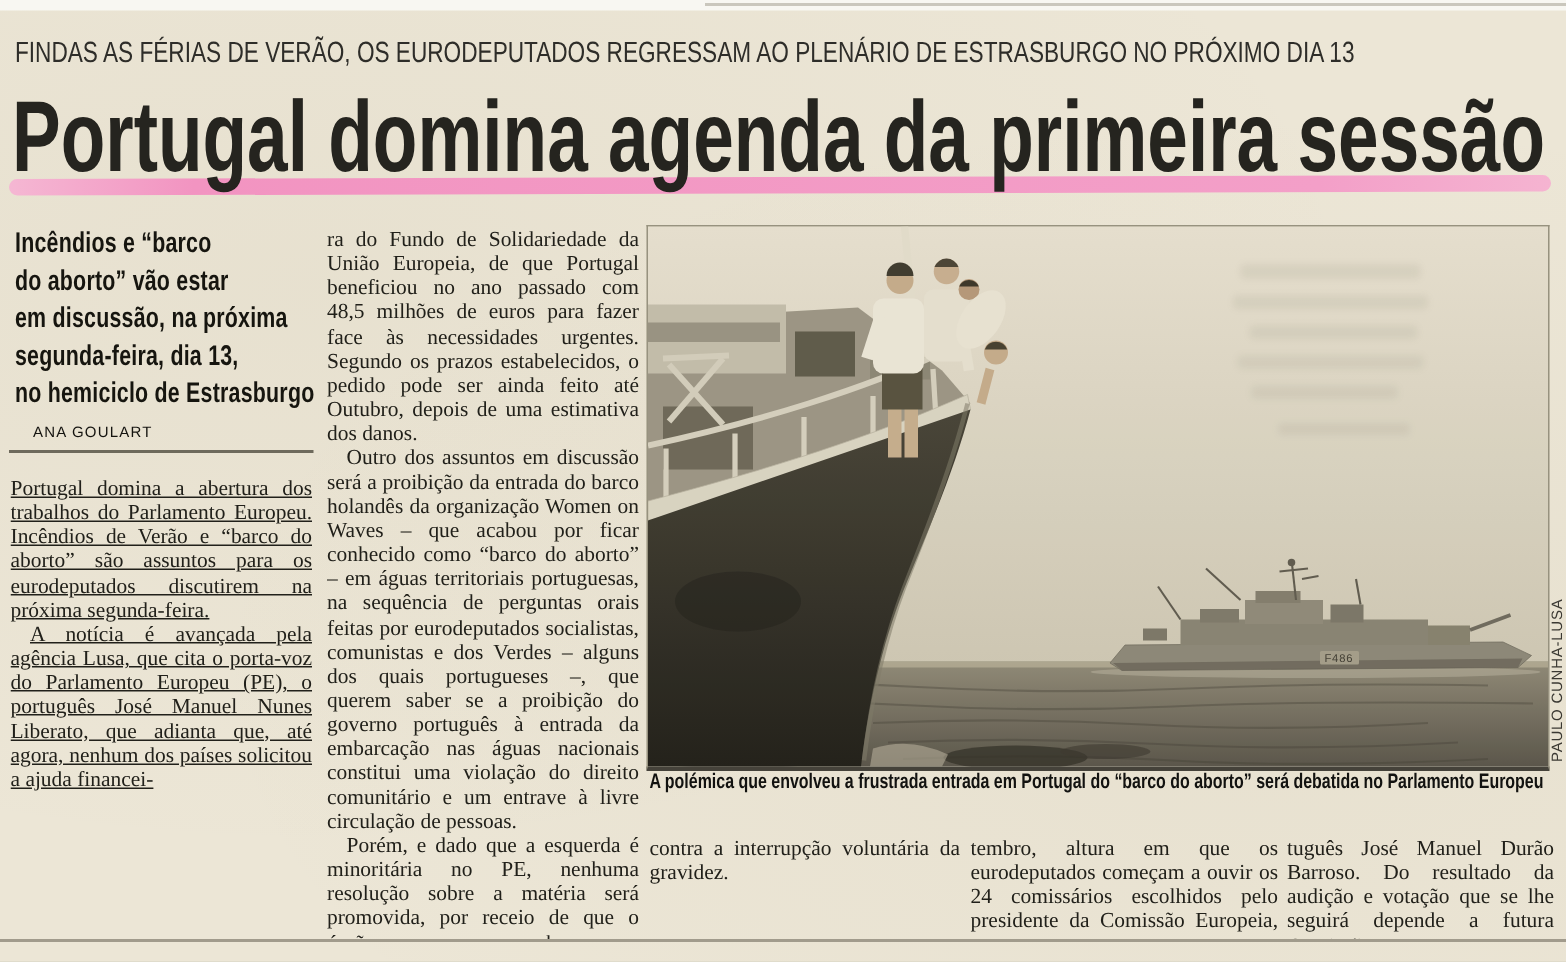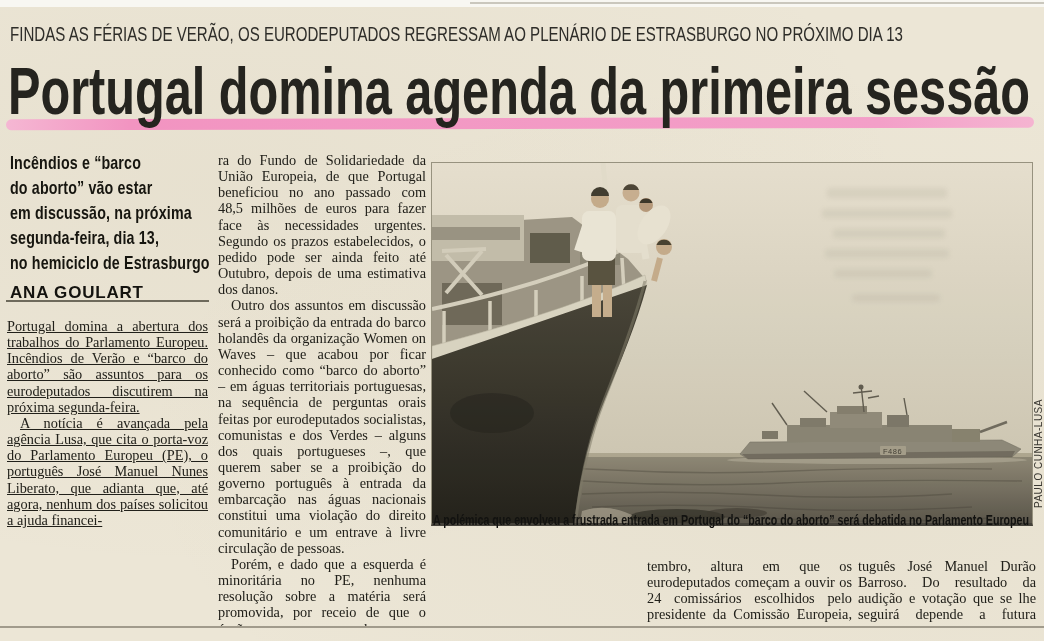--- a/index.html
+++ b/index.html
@@ -18,33 +18,33 @@
   .pink{position:absolute;left:6px;top:118px;width:1028px;height:11px;border-radius:6px;
     background:linear-gradient(90deg,#f5b7d3,#f294c1 12%,#f39fc8 85%,#f5b4d1);
     transform:rotate(-0.15deg);}
   svg.headline{position:absolute;left:8px;top:50px;}
   svg.headline text{fill:#25241f;font-family:"Liberation Sans",sans-serif;font-weight:bold;}
   .standfirst{
     position:absolute;left:10px;top:150px;width:310px;
     font-family:"Liberation Sans",sans-serif;font-weight:bold;font-size:19px;line-height:25px;
     color:#16150f;white-space:pre-line;letter-spacing:.2px;
     transform:scaleX(0.75);transform-origin:0 0;}
-  .byline{position:absolute;left:10px;top:283px;font-family:"Liberation Sans",sans-serif;
-    font-weight:bold;font-size:17px;letter-spacing:.8px;color:#14130f;}
+  .byline{position:absolute;left:22px;top:283px;font-family:"Liberation Sans",sans-serif;
+    font-weight:normal;font-size:10px;letter-spacing:.8px;color:#14130f;}
   .byline-rule{position:absolute;left:6px;top:300px;width:203px;height:2px;background:#6e6a5c;}
   .bodycol{position:absolute;text-align:justify;font-size:14.3px;line-height:16.15px;
     color:#21201a;overflow:hidden;}
   .bodycol p{margin:0;}
   .bodycol p.ind{text-indent:13px;}
   .col1{left:7px;top:318px;width:201px;height:310px;text-decoration:underline;}
   .col2{left:218px;top:152px;width:208px;height:476px;}
   .col3{left:433px;top:558px;width:207px;height:70px;}
   .col4{left:647px;top:558px;width:205px;height:70px;}
   .col5{left:858px;top:558px;width:178px;height:70px;}
-  .photo{position:absolute;left:431px;top:162px;width:600px;height:360px;
+  .photo{position:absolute;left:431px;top:150px;width:600px;height:360px;
     border:1px solid #97927f;border-bottom:3px solid #45423a;background:#ded8c6;}
   svg.caption{position:absolute;left:433px;top:511px;}
   svg.caption text{fill:#121210;font-family:"Liberation Sans",sans-serif;font-weight:bold;}
   .credit{position:absolute;left:1033px;top:508px;width:132px;height:11px;
     transform:rotate(-90deg);transform-origin:0 0;
     font-family:"Liberation Sans",sans-serif;font-size:10px;letter-spacing:.5px;
     color:#3a3832;white-space:nowrap;}
   .bottom-rule{position:absolute;left:0;top:626px;width:1044px;height:1.5px;background:#a19b8c;}
 </style>
 </head>
@@ -209,20 +209,21 @@
     </svg>
   </div>
 
   <svg class="caption" width="602" height="20">
     <text x="0" y="14" font-size="14" textLength="596" lengthAdjust="spacingAndGlyphs">A polémica que envolveu a frustrada entrada em Portugal do “barco do aborto” será debatida no Parlamento Europeu</text>
   </svg>
 
   <div class="credit">PAULO CUNHA-LUSA</div>
 
   <div class="bodycol col3">
+    <p>contra a interrupção voluntária da gravidez.</p>
   </div>
   <div class="bodycol col4">
     <p>tembro, altura em que os eurodeputados começam a ouvir os 24 comissários escolhidos pelo presidente da Comissão Europeia, o por-</p>
   </div>
   <div class="bodycol col5">
     <p>tuguês José Manuel Durão Barroso. Do resultado da audição e votação que se lhe seguirá depende a futura Comissão.</p>
   </div>
 
   <div class="bottom-rule"></div>
 </div>

